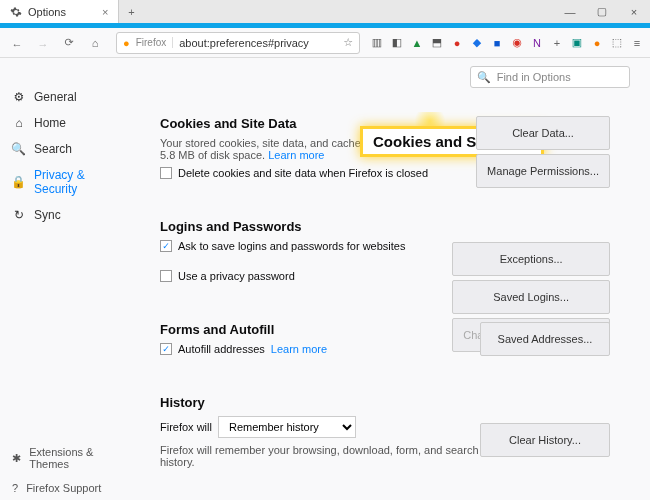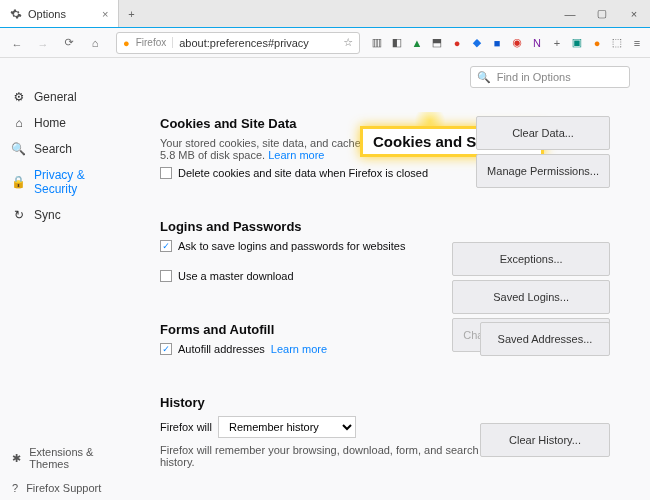--- a/index.html
+++ b/index.html
@@ -1,17 +1,17 @@
 <!DOCTYPE html>
 <html><head>
 <meta charset="utf-8">
 <style>
 * { box-sizing: border-box; margin: 0; padding: 0; font-family: "Segoe UI", Arial, sans-serif; }
 body { width: 650px; height: 500px; background: #f9f9fa; overflow: hidden; font-size: 11px; color: #0c0c0d; }
-.titlebar { height: 28px; background: #e8e8e8; display: flex; align-items: stretch; border-bottom: 1px solid #0ea5e9; }
+.titlebar { height: 28px; background: #e8e8e8; display: flex; align-items: stretch; border-bottom: 5px solid #0ea5e9; }
 .tab { display: flex; align-items: center; padding: 0 10px; background: #f5f5f5; border-right: 1px solid #ccc; gap: 6px; }
 .tab.active { background: #fff; }
 .tab-icon { width: 12px; height: 12px; display: inline-flex; align-items: center; justify-content: center; }
 .tab-title { font-size: 11px; color: #333; }
 .newtab { width: 24px; display: flex; align-items: center; justify-content: center; color: #666; }
 .window-controls { margin-left: auto; display: flex; }
 .window-controls div { width: 32px; display: flex; align-items: center; justify-content: center; color: #555; }
 .navbar { height: 30px; background: #f9f9fa; display: flex; align-items: center; padding: 0 6px; gap: 4px; border-bottom: 1px solid #ddd; }
 .navbtn { width: 22px; height: 22px; display: flex; align-items: center; justify-content: center; color: #666; border-radius: 2px; }
 .urlbar { flex: 1; height: 22px; background: #fff; border: 1px solid #ccc; border-radius: 3px; display: flex; align-items: center; padding: 0 6px; gap: 6px; margin: 0 6px; }
@@ -154,21 +154,21 @@
         <div class="btn">Exceptions...</div>
         <div class="btn">Saved Logins...</div>
         <div class="btn disabled">Change Master Password...</div>
       </div>
       <div class="row">
         <span class="checkbox checked"></span>
         <span>Ask to save logins and passwords for websites</span>
       </div>
       <div class="row" style="margin-top:18px;">
         <span class="checkbox"></span>
-        <span>Use a master download</span>
+        <span>Use a privacy password</span>
       </div>
     </div>
 
     <div class="section" style="position:relative;">
       <h2>Forms and Autofill</h2>
       <div class="buttons-col" style="top:0;">
         <div class="btn">Saved Addresses...</div>
       </div>
       <div class="row">
         <span class="checkbox checked"></span>

